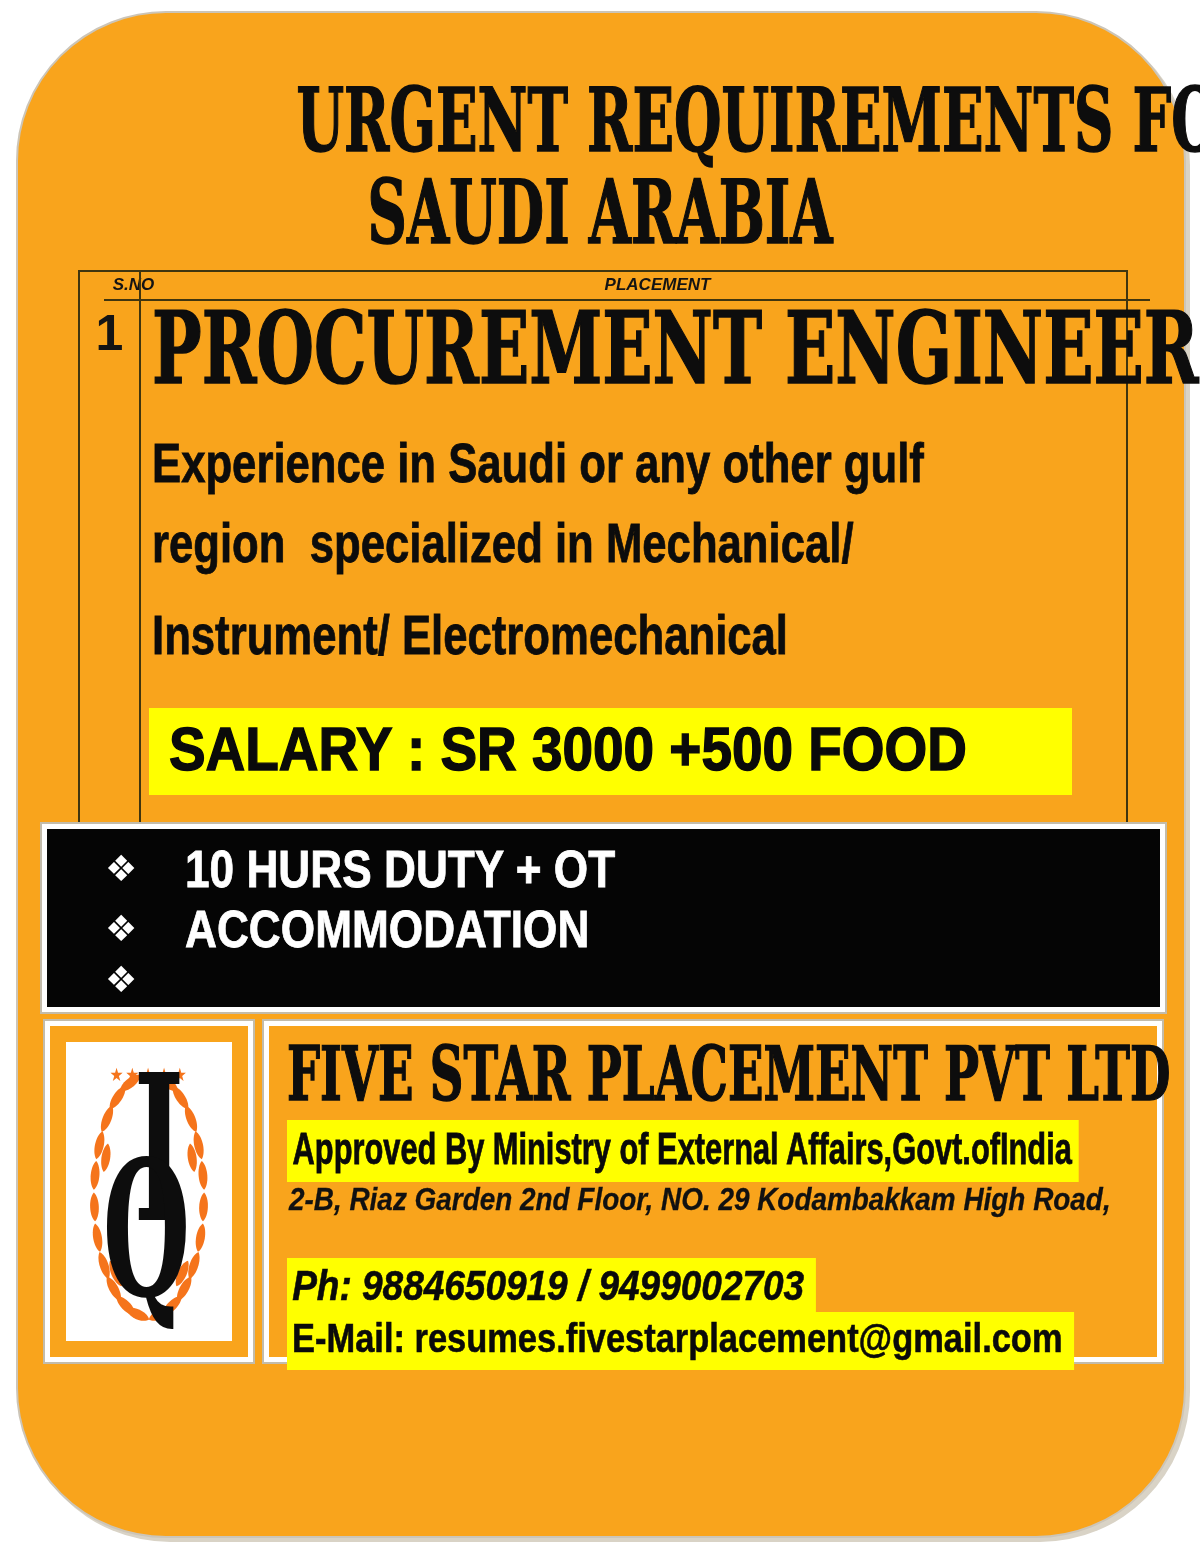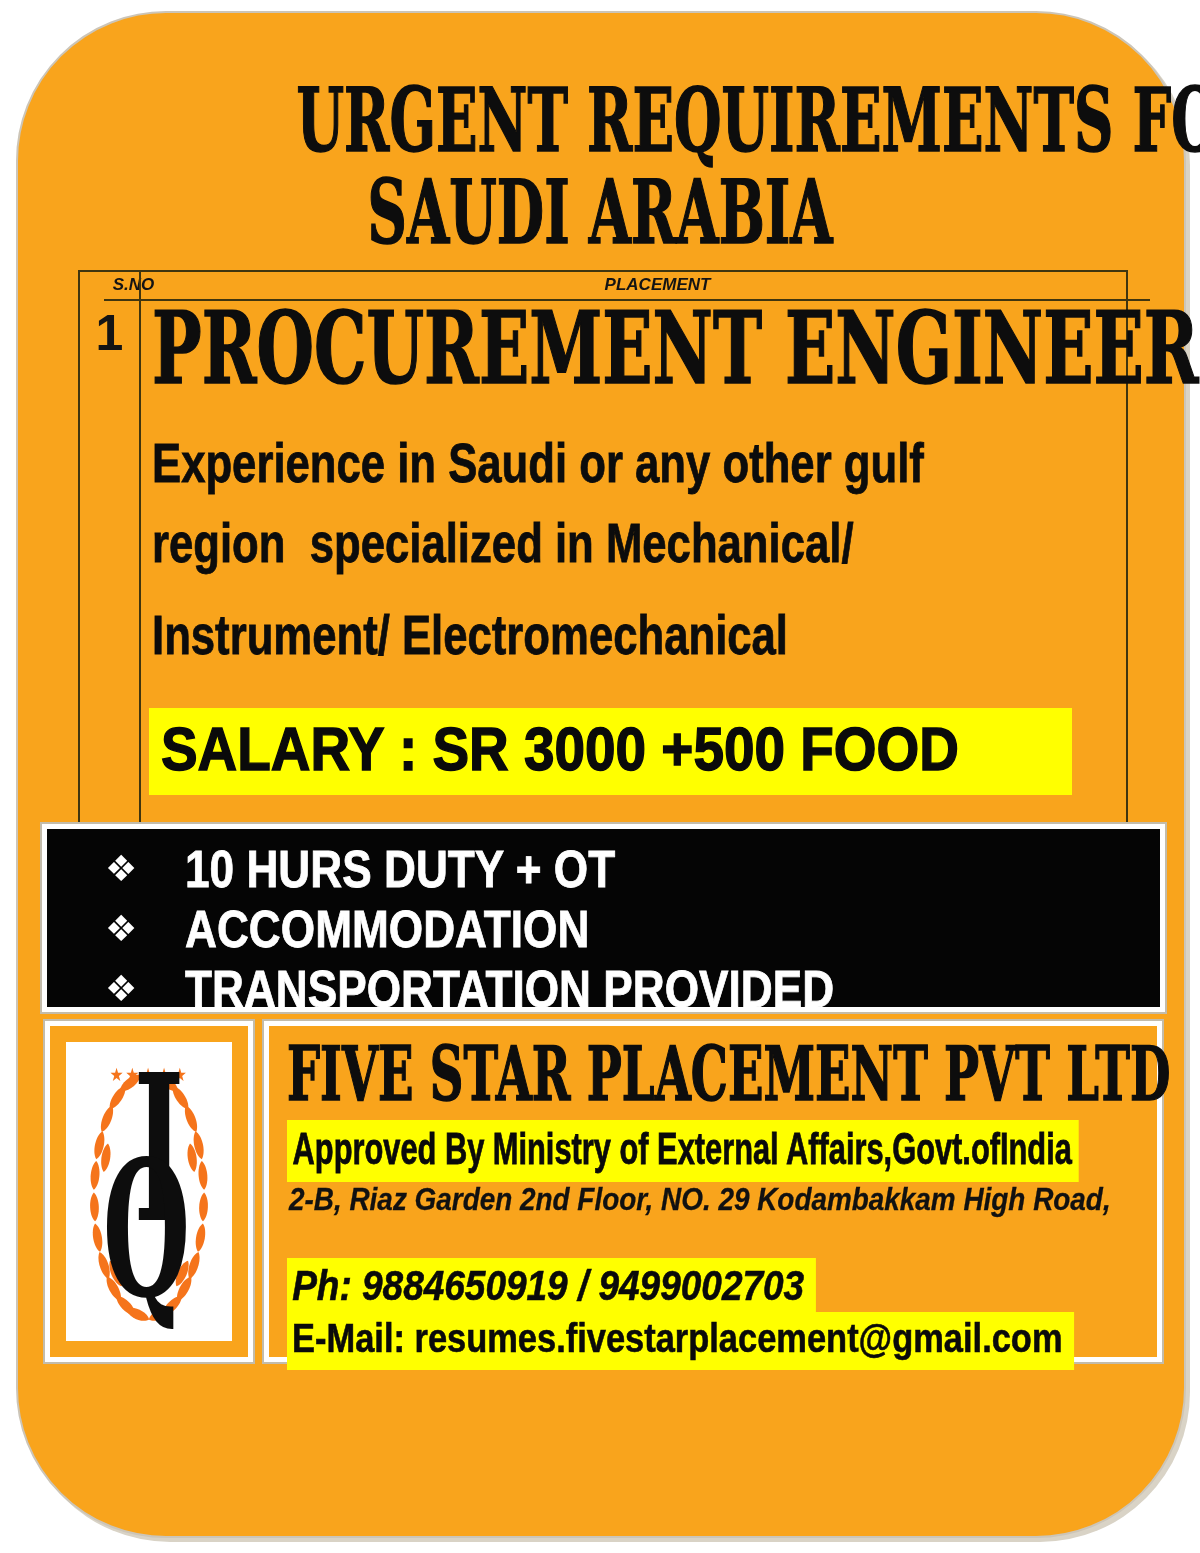--- a/index.html
+++ b/index.html
@@ -38,21 +38,21 @@
 
   .job-heading { position:absolute; left:72px; top:26px; font-size:100px; line-height:100px; }
   .job-heading .cond { transform:scaleX(.66); }
 
   .desc-line { position:absolute; left:72px; font-size:56px; font-weight:700; color:#0c0c0c; -webkit-text-stroke:0.8px #0c0c0c; }
   .desc-line .cond { transform:scaleX(.78); }
   .desc-1 { top:158px; } .desc-2 { top:238px; } .desc-3 { top:330px; }
 
   .salary-box {
     position:absolute; left:69px; top:436px; width:923px; height:87px;
-    background:#FFFF00; line-height:83px; padding-left:12px;
+    background:#FFFF00; line-height:83px; padding-left:20px;
     font-size:61px; font-weight:700; color:#0a0a0a; -webkit-text-stroke:1.4px #0a0a0a;
   }
   .salary-box .cond { transform:scaleX(.9); }
 
   
   .benefits {
     position:absolute; left:42px; top:824px; width:1123px; height:188px;
     background:#050505; border:5px solid #ffffff; box-shadow:0 0 0 2px #c3bcab;
     display:flex; flex-direction:column; justify-content:space-around; padding:10px 0 10px 58px;
   }
@@ -139,21 +139,20 @@
     <div class="benefit-row">
       <span class="benefit-bullet">❖</span>
       <span class="benefit-text"><span class="cond">10 HURS DUTY + OT</span></span>
     </div>
     <div class="benefit-row">
       <span class="benefit-bullet">❖</span>
       <span class="benefit-text"><span class="cond">ACCOMMODATION</span></span>
     </div>
     <div class="benefit-row">
       <span class="benefit-bullet">❖</span>
-      <span class="benefit-text"><span class="cond">TRANSPORTATION PROVIDED</span></span>
     </div>
   </div>
 
   <div class="logo-box">
     <div class="logo-white">
       <svg viewBox="0 0 200 310" preserveAspectRatio="none">
         <defs>
           <path id="leaf" d="M0,-15 C7,-9 7,9 0,15 C-7,9 -7,-9 0,-15 Z"></path>
         </defs>
         <g fill="#F5741B">

